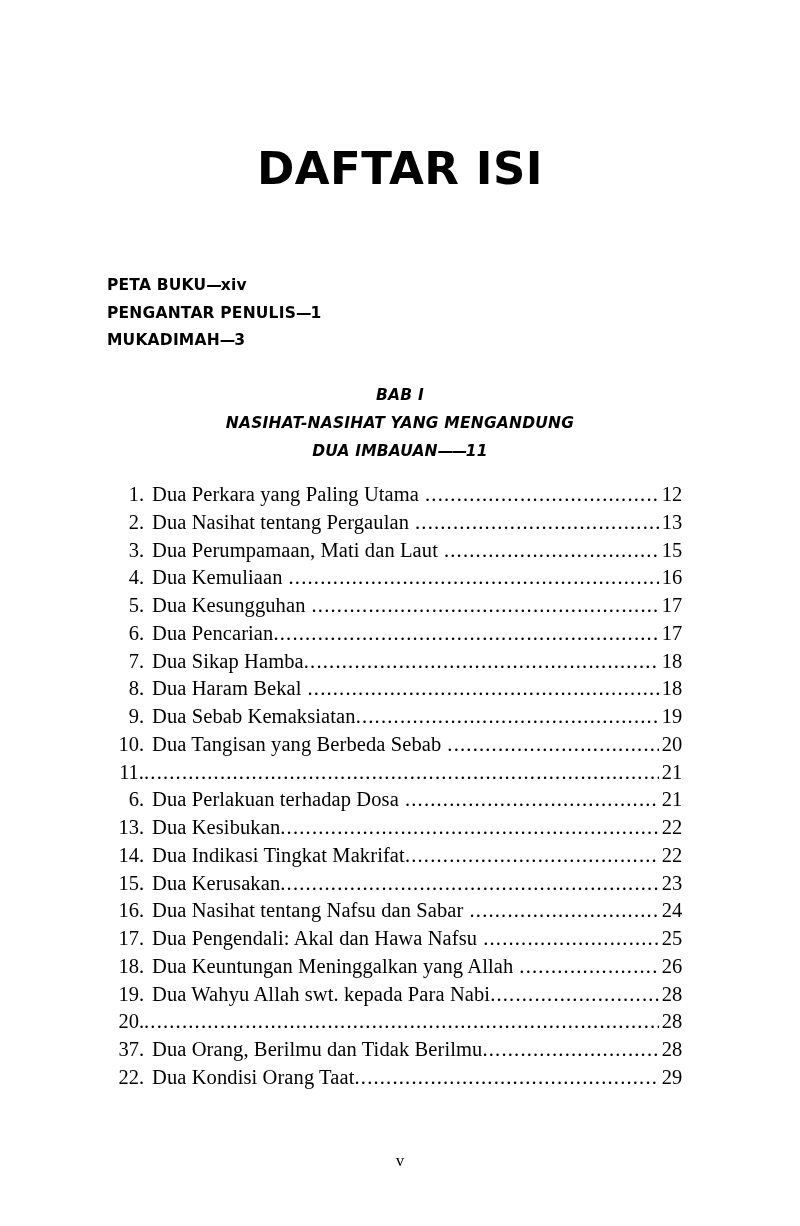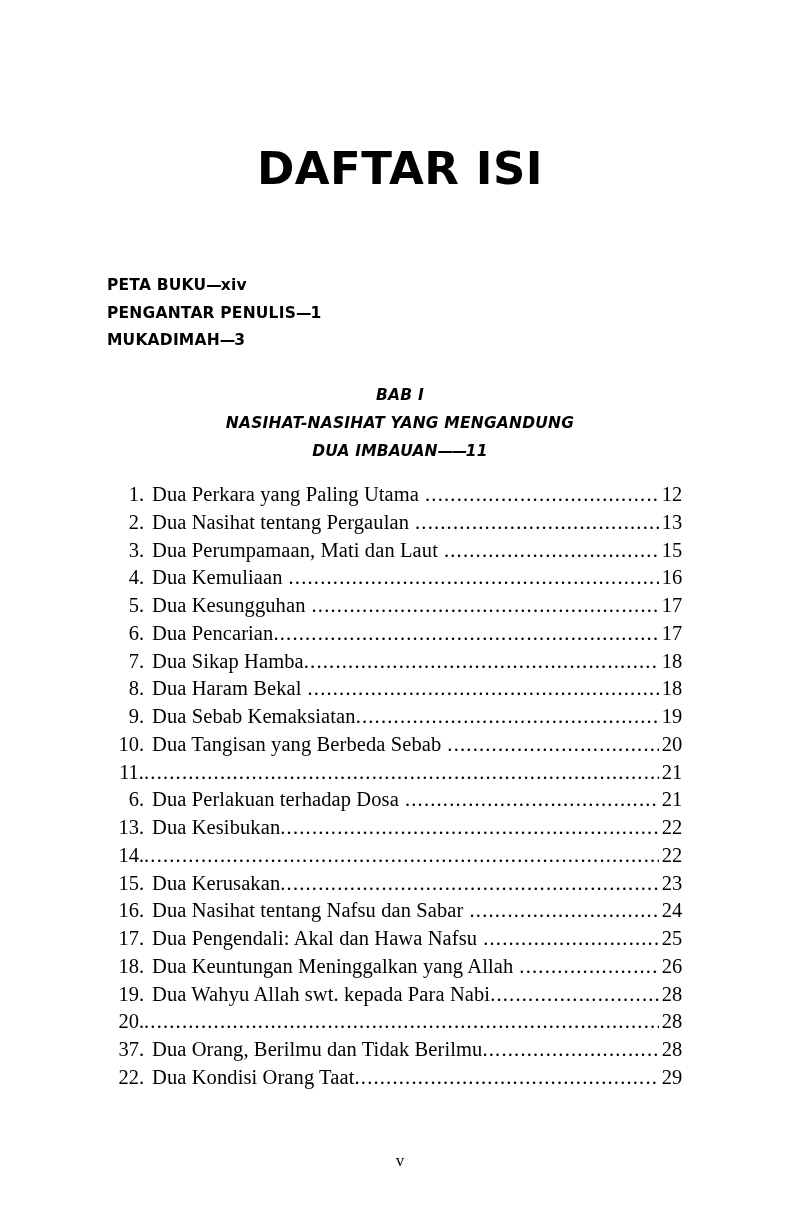--- a/index.html
+++ b/index.html
@@ -227,20 +227,21 @@
         <span class="toc-page">21</span>
       </div>
       <div class="toc-row">
         <span class="toc-num">13.</span>
         <span class="toc-title">Dua Kesibukan</span>
         <span class="toc-leader">........................................................................................................................</span>
         <span class="toc-page">22</span>
       </div>
       <div class="toc-row">
         <span class="toc-num">14.</span>
+        <span class="toc-title">Dua Indikasi Tingkat Makrifat</span>
         <span class="toc-leader">........................................................................................................................</span>
         <span class="toc-page">22</span>
       </div>
       <div class="toc-row">
         <span class="toc-num">15.</span>
         <span class="toc-title">Dua Kerusakan</span>
         <span class="toc-leader">........................................................................................................................</span>
         <span class="toc-page">23</span>
       </div>
       <div class="toc-row">

